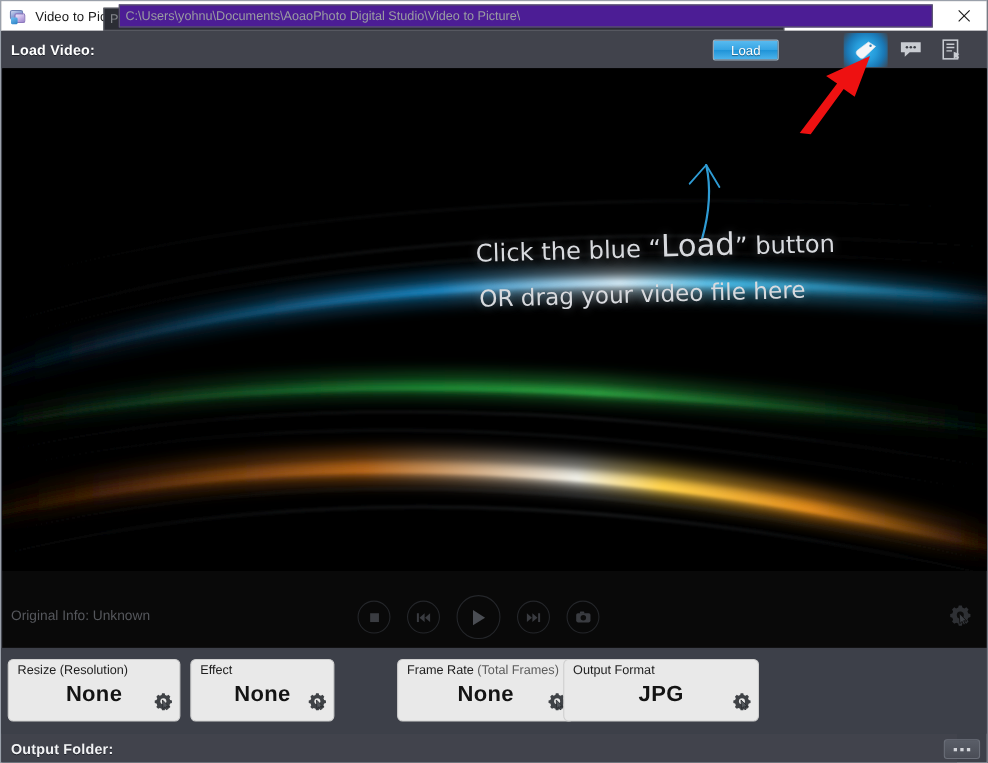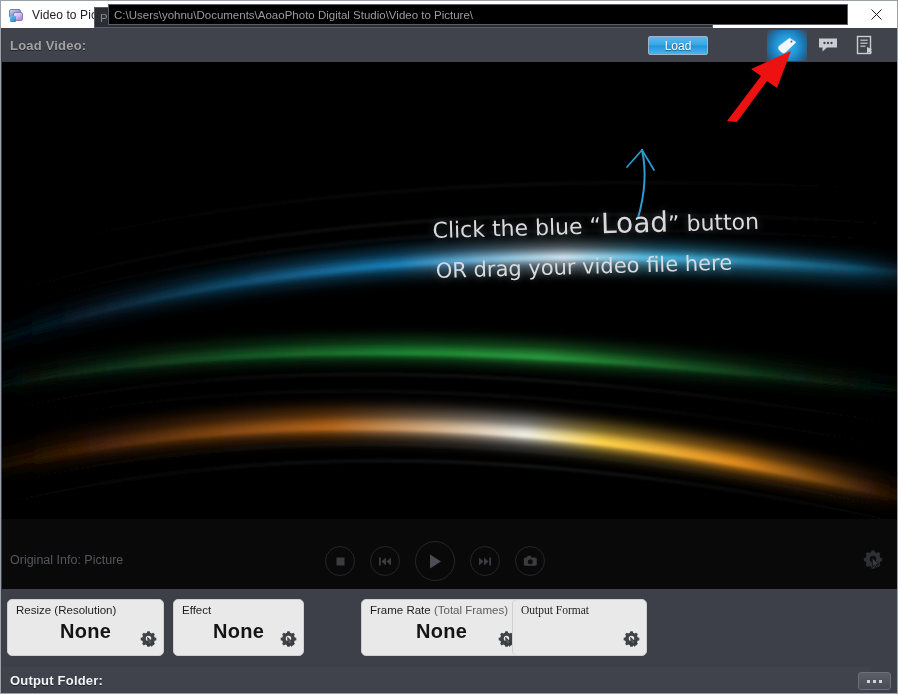--- a/index.html
+++ b/index.html
@@ -25,21 +25,21 @@
   .tb-icon .m3{position:absolute;left:2px;top:9px;width:6px;height:6px;border-radius:1px;
                background:linear-gradient(150deg,#6fc0f2,#2a7fc4);}
   .tb-title{font-size:12px;color:#1b1b1b;letter-spacing:.1px;}
   .wbtns{position:absolute;right:0;top:0;height:27px;display:flex;}
   .wbtn{width:46px;height:27px;display:flex;align-items:center;justify-content:center;}
   .wbtn svg{display:block;}
 
   
   .loadbar{position:absolute;left:1px;top:27px;width:896px;height:34px;
            background:#41434c;display:flex;align-items:center;}
-  .loadlabel{font-size:13px;font-weight:bold;color:#a3a3a3;margin-left:8px;
+  .loadlabel{font-size:13px;font-weight:bold;color:#ffffff;margin-left:8px;
              letter-spacing:.2px;text-shadow:0 1px 0 #20222a;}
   .loadfield{position:absolute;left:93px;top:6px;width:619px;height:21px;
              background:#2b2d34;border:1px solid #5a5d66;box-sizing:border-box;
              display:flex;align-items:center;}
   .loadfield .ph{font-size:11.5px;color:#85878d;margin-left:5px;white-space:nowrap;}
   .loadbtn{position:absolute;left:647px;top:35px;width:60px;height:19px;
            border-radius:2px;border:1px solid #9fb4c4;box-sizing:border-box;
            background:linear-gradient(180deg,#59bbf0 0%,#36a5e4 48%,#2094d8 52%,#4db4ec 100%);
            display:flex;align-items:center;justify-content:center;cursor:pointer;}
   .loadbtn span{font-size:12px;color:#ffffff;text-shadow:0 1px 1px rgba(0,0,0,.45);}
@@ -80,29 +80,29 @@
   .opt{position:absolute;top:10px;height:57px;background:#e9e9e9;border-radius:5px;
        border:1px solid #cfcfcf;box-sizing:border-box;cursor:pointer;}
   .opt .olabel{position:absolute;left:8px;top:4px;font-size:11.5px;color:#1d1d1d;white-space:nowrap;}
   .opt .olabel .dim{color:#5c5c5c;}
   .opt .oval{position:absolute;left:0;right:0;top:20px;text-align:center;
              font-size:20px;font-weight:bold;color:#141414;letter-spacing:.3px;}
   .opt .ocur{position:absolute;right:6px;bottom:4px;}
   .o1{left:6px;width:157px;padding-left:12px;}
   .o2{left:172px;width:131px;}
   .o3{left:360px;width:161px;}
-  .o4{left:511px;width:135px;font-family:Liberation Serif, serif;}
+  .o4{left:511px;width:178px;}
 
   
   .outbar{position:absolute;left:1px;top:666px;width:868px;height:27px;background:#41434c;
           display:flex;align-items:center;}
   .outlabel{font-size:13px;font-weight:bold;color:#f2f3f5;margin-left:8px;
             letter-spacing:.2px;text-shadow:0 1px 0 #20222a;}
   .outfield{position:absolute;left:107px;top:3px;width:740px;height:21px;
-            background:#000000;border:1px solid #5a5d66;box-sizing:border-box;
+            background:#4c1d95;border:1px solid #5a5d66;box-sizing:border-box;
             display:flex;align-items:center;}
   .outfield .pv{font-size:11.5px;color:#9a9ca2;margin-left:5px;white-space:nowrap;overflow:hidden;}
   .browse{position:absolute;left:857px;top:671px;width:33px;height:18px;border-radius:3px;
           border:1px solid #6b6f79;box-sizing:border-box;
           background:linear-gradient(180deg,#5a5e68,#4a4d56);
           display:flex;align-items:center;justify-content:center;cursor:pointer;gap:3px;}
   .browse i{width:3px;height:3px;background:#d3d5da;display:block;}
 
   .redarrow{position:absolute;left:718px;top:48px;}
 </style>
@@ -262,21 +262,21 @@
     </svg>
 
     <div class="hand">
       <span>Click the blue “</span><span class="big">Load</span><span>” button</span>
       <span class="l2">OR drag your video file here</span>
     </div>
   </div>
 
   <div class="pstrip"></div>
 
-  <div class="oinfo">Original Info: Picture</div>
+  <div class="oinfo">Original Info: Unknown</div>
 
   <div class="ctrls">
     <div class="cbtn">
       <svg width="11" height="11" viewBox="0 0 11 11">
           <rect x="1.5" y="1.5" width="8" height="8" fill="#3a3c41"></rect>
         </svg>
     </div>
     <div class="cbtn">
       <svg width="14" height="11" viewBox="0 0 14 11">
         <rect x="1" y="1.5" width="1.8" height="8" fill="#3a3c41"></rect>
@@ -355,20 +355,21 @@
           <circle cx="10" cy="10" r="3.2" fill="#e9e9e9"></circle>
           <path d="M9 8.6 L16 15.6 L13.1 15.3 L14.6 18.4 L13.1 19.1 L11.7 16 L9.6 17.9 Z" fill="#53575c" stroke="#2a2c30" stroke-width=".9"></path>
         </svg>
       </div>
     </div>
 
     <div class="opt o4">
       <div class="olabel">
         <span>Output Format</span><span class="dim"></span>
       </div>
+      <div class="oval">JPG</div>
       <div class="ocur">
         <svg width="17" height="17" viewBox="0 0 20 20">
           <path d="M8.6 1.4 h2.8 l.5 1.9 1.9 .8 1.7-1 2 2 -1 1.7 .8 1.9 1.9 .5 v2.8 l-1.9 .5 -.8 1.9 1 1.7 -2 2 -1.7-1 -1.9 .8 -.5 1.9 h-2.8 l-.5-1.9 -1.9-.8 -1.7 1 -2-2 1-1.7 -.8-1.9 -1.9-.5 v-2.8 l1.9-.5 .8-1.9 -1-1.7 2-2 1.7 1 1.9-.8 Z" fill="#3f4246"></path>
           <circle cx="10" cy="10" r="3.2" fill="#e9e9e9"></circle>
           <path d="M9 8.6 L16 15.6 L13.1 15.3 L14.6 18.4 L13.1 19.1 L11.7 16 L9.6 17.9 Z" fill="#53575c" stroke="#2a2c30" stroke-width=".9"></path>
         </svg>
       </div>
     </div>
 
   </div>

